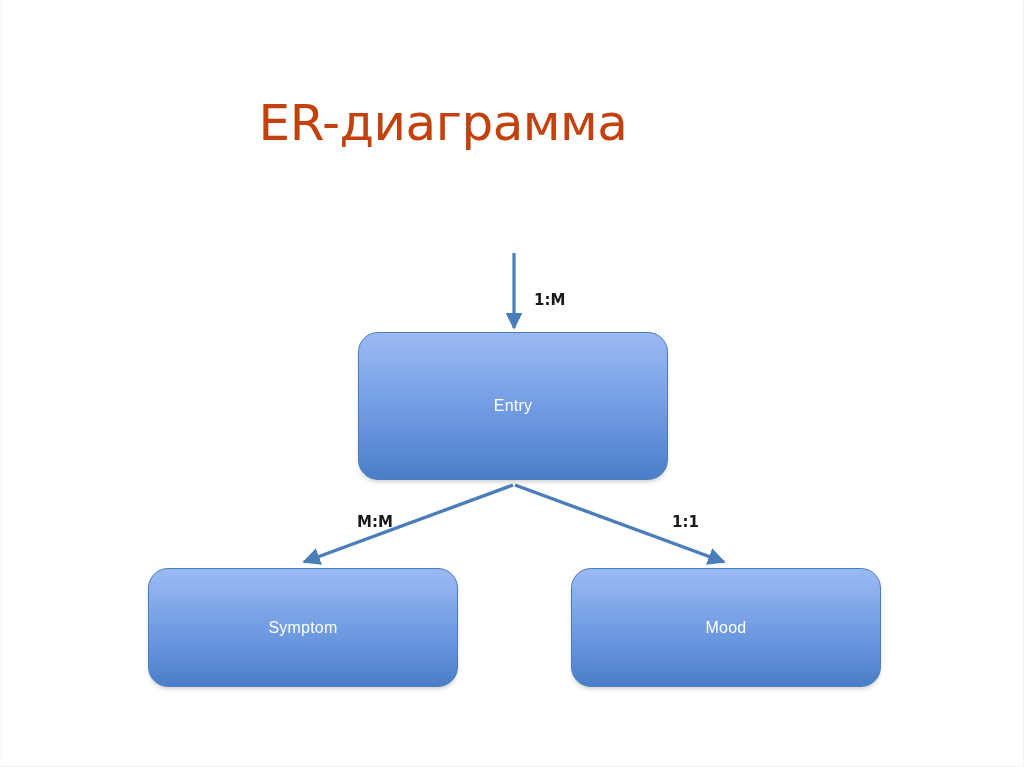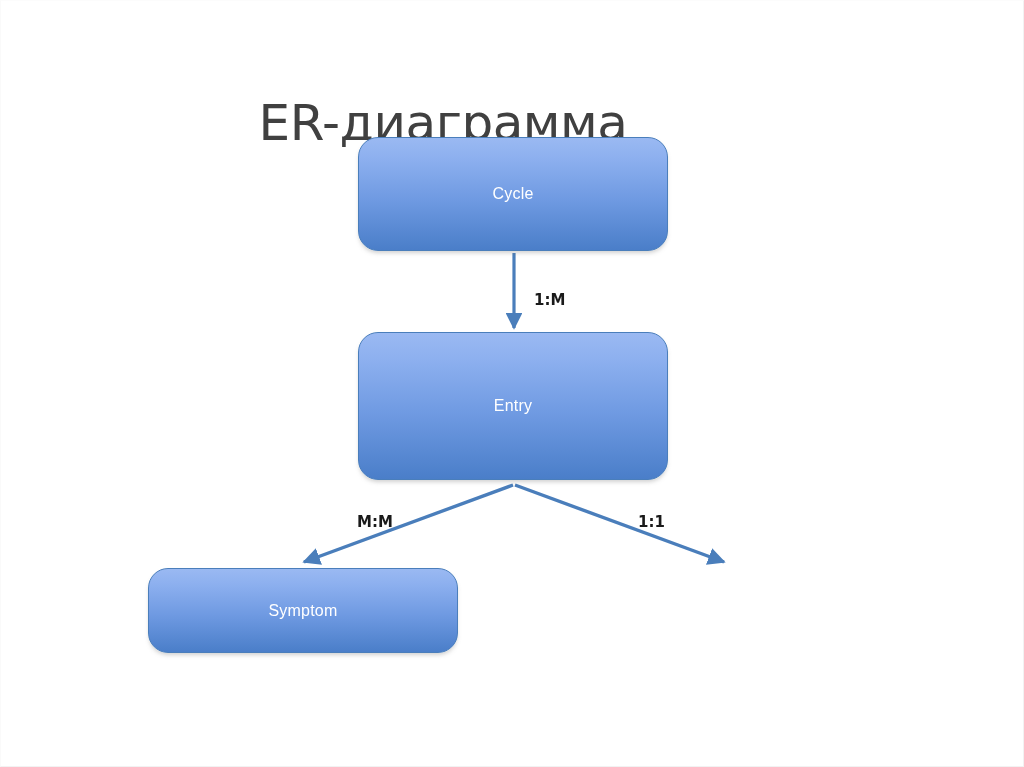--- a/index.html
+++ b/index.html
@@ -25,21 +25,21 @@
 
   
   #slide-title {
     position: absolute;
     left: 0;
     top: 62px;
     width: 884px;
     text-align: center;
     font-size: 50px;
     font-weight: 400;
-    color: #404040;
+    color: #c2410c;
     letter-spacing: -0.5px;
     line-height: 1.05;
     white-space: nowrap;
     font-family: "DejaVu Sans", "Liberation Sans", sans-serif;
   }
 
   
   .entity {
     position: absolute;
     box-sizing: border-box;
@@ -55,21 +55,21 @@
     color: #ffffff;
     font-size: 16px;
     font-weight: 400;
     letter-spacing: 0.2px;
     text-align: center;
     user-select: none;
   }
 
   #box-cycle   { left: 357px; top: 136px; width: 310px; height: 114px; }
   #box-entry   { left: 357px; top: 331px; width: 310px; height: 148px; }
-  #box-symptom { left: 147px; top: 567px; width: 310px; height: 85px; }
+  #box-symptom { left: 147px; top: 567px; width: 310px; height: 119px; }
   #box-mood    { left: 570px; top: 567px; width: 310px; height: 119px; }
 
   
   #connectors {
     position: absolute;
     left: 0;
     top: 0;
     width: 1024px;
     height: 767px;
     pointer-events: none;
@@ -80,21 +80,21 @@
     position: absolute;
     font-size: 15px;
     font-weight: 700;
     color: #1a1a1a;
     white-space: nowrap;
     font-family: "DejaVu Sans", "Liberation Sans", sans-serif;
     user-select: none;
   }
   #label-cycle-entry   { left: 533px; top: 290px; }
   #label-entry-symptom { left: 324px; top: 512px; margin-left: 32px; }
-  #label-entry-mood    { left: 637px; top: 512px; }
+  #label-entry-mood    { left: 671px; top: 512px; }
 </style>
 </head>
 <body>
 
 <div id="slide">
 
   <h1 id="slide-title">ER-диаграмма</h1>
 
   <svg id="connectors" viewBox="0 0 1024 767" width="1024" height="767">
     <defs>
@@ -103,32 +103,32 @@
       </marker>
     </defs>
 
     <line x1="513" y1="252" x2="513" y2="327" stroke="#4a7ebb" stroke-width="3.2" marker-end="url(#arrowhead)"></line>
 
     <line x1="512" y1="484" x2="303" y2="561" stroke="#4a7ebb" stroke-width="3.4" marker-end="url(#arrowhead)"></line>
 
     <line x1="514" y1="484" x2="723" y2="561" stroke="#4a7ebb" stroke-width="3.4" marker-end="url(#arrowhead)"></line>
   </svg>
 
-  <div id="box-cycle" class="entity">
-    <span class="entity-label">Cycle</span>
-  </div>
 
   <div id="box-entry" class="entity">
     <span class="entity-label">Entry</span>
   </div>
 
   <div id="box-symptom" class="entity">
     <span class="entity-label">Symptom</span>
   </div>
 
+  <div id="box-mood" class="entity">
+    <span class="entity-label">Mood</span>
+  </div>
 
   <span id="label-cycle-entry" class="card-label">1:M</span>
 
   <span id="label-entry-symptom" class="card-label">M:M</span>
 
   <span id="label-entry-mood" class="card-label">1:1</span>
 
 </div>
 
 </body></html>

